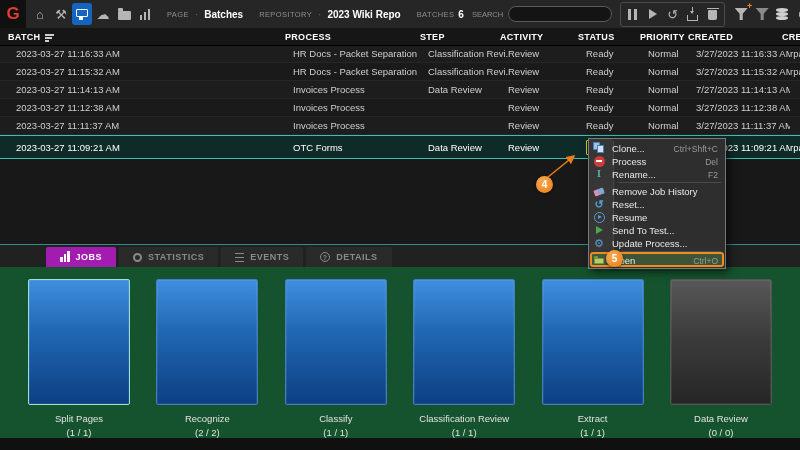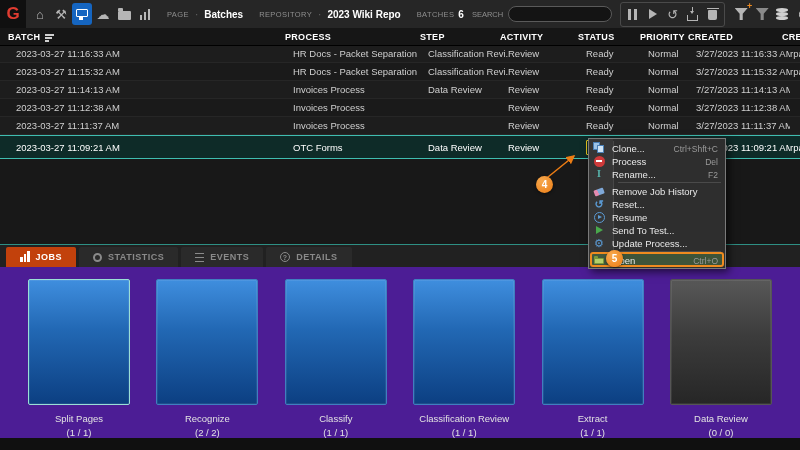--- a/index.html
+++ b/index.html
@@ -59,31 +59,31 @@
   .row{height:18px;display:grid;grid-template-columns:277px 135px 80px 78px 62px 48px 94px 1fr;align-items:center;padding-left:16px;font-size:9.5px;color:#cfcfcf;border-bottom:1px solid #262626;background:#1d1d1d;box-sizing:border-box;cursor:default;}
   .row:nth-child(even){background:#1a1a1a;}
   .row.selected{background:#0e2b28;border-top:1px solid #3fbdb0;border-bottom:1px solid #3fbdb0;color:#fff;height:24px;}
   .cell{overflow:hidden;white-space:nowrap;padding-right:4px;}
   .paused-box{display:inline-block;border:1px solid #e3c51f;padding:0 4px;line-height:13px;border-radius:1px;}
   .void{position:absolute;top:154px;left:0;right:0;height:90px;background:#181818;}
 
   
   .tabbar{position:absolute;top:244px;left:0;right:0;height:23px;background:#212121;border-top:1px solid #2e8f84;display:flex;align-items:flex-end;padding-left:6px;gap:3px;box-sizing:border-box;z-index:3;}
   .tab{height:20px;display:flex;align-items:center;gap:6px;padding:0 14px;background:#2a2a2a;color:#8a8a8a;font-size:9px;font-weight:bold;letter-spacing:.5px;border-radius:2px 2px 0 0;cursor:pointer;}
-  .tab.active{background:#c2410c;color:#fff;}
+  .tab.active{background:#a21caf;color:#fff;margin-left:40px;}
   .ti{flex:none;position:relative;}
   .ti-bars{display:flex;align-items:flex-end;gap:1px;height:10px;}
   .ti-bars b{width:2.5px;background:currentColor;display:block;}
   .ti-ring{width:9px;height:9px;border:2px solid currentColor;border-radius:50%;box-sizing:border-box;}
   .ti-list{width:9px;height:9px;background:repeating-linear-gradient(180deg,currentColor 0 1.5px,transparent 1.5px 3.8px);}
   .ti-info{width:10px;height:10px;border:1.5px solid currentColor;border-radius:50%;box-sizing:border-box;display:flex;align-items:center;justify-content:center;font-size:7px;font-weight:bold;}
   .ti-info::after{content:'?';}
 
   
-  .jobs{position:absolute;top:267px;left:0;right:0;bottom:0;background:#4c1d95;display:flex;justify-content:space-between;padding:12px 22px 0;box-sizing:border-box;z-index:1;}
+  .jobs{position:absolute;top:267px;left:0;right:0;bottom:0;background:#14532d;display:flex;justify-content:space-between;padding:12px 22px 0;box-sizing:border-box;z-index:1;}
   .jobcol{display:flex;flex-direction:column;align-items:center;width:114px;}
   .card{width:100px;height:124px;border-radius:2px;border:1px solid #3f7fc0;background:linear-gradient(180deg,#3f8ede 0%,#2268b4 40%,#0c3f82 100%);box-shadow:inset 0 0 0 1px rgba(255,255,255,.08);cursor:pointer;}
   .jobcol.first .card{border-color:#9adfd6;}
   .jobcol.disabled .card{background:linear-gradient(180deg,#585858 0%,#3c3c3c 45%,#262626 100%);border-color:#555;}
   .joblabel{margin-top:7px;font-size:9.5px;color:#e2e2e2;text-align:center;line-height:1.5;}
   .bottomstrip{position:absolute;left:0;right:0;bottom:0;height:12px;background:#101010;z-index:2;}
 
   
   .menu{position:absolute;left:588px;top:138px;width:138px;background:linear-gradient(90deg,#363636 0,#363636 24px,#2e2e2e 24px);border:1px solid #7a7a7a;box-shadow:3px 3px 8px rgba(0,0,0,.6);padding:2px;z-index:20;box-sizing:border-box;}
   .menu::before{content:'';position:absolute;left:24px;top:2px;bottom:2px;width:1px;background:#474747;}

